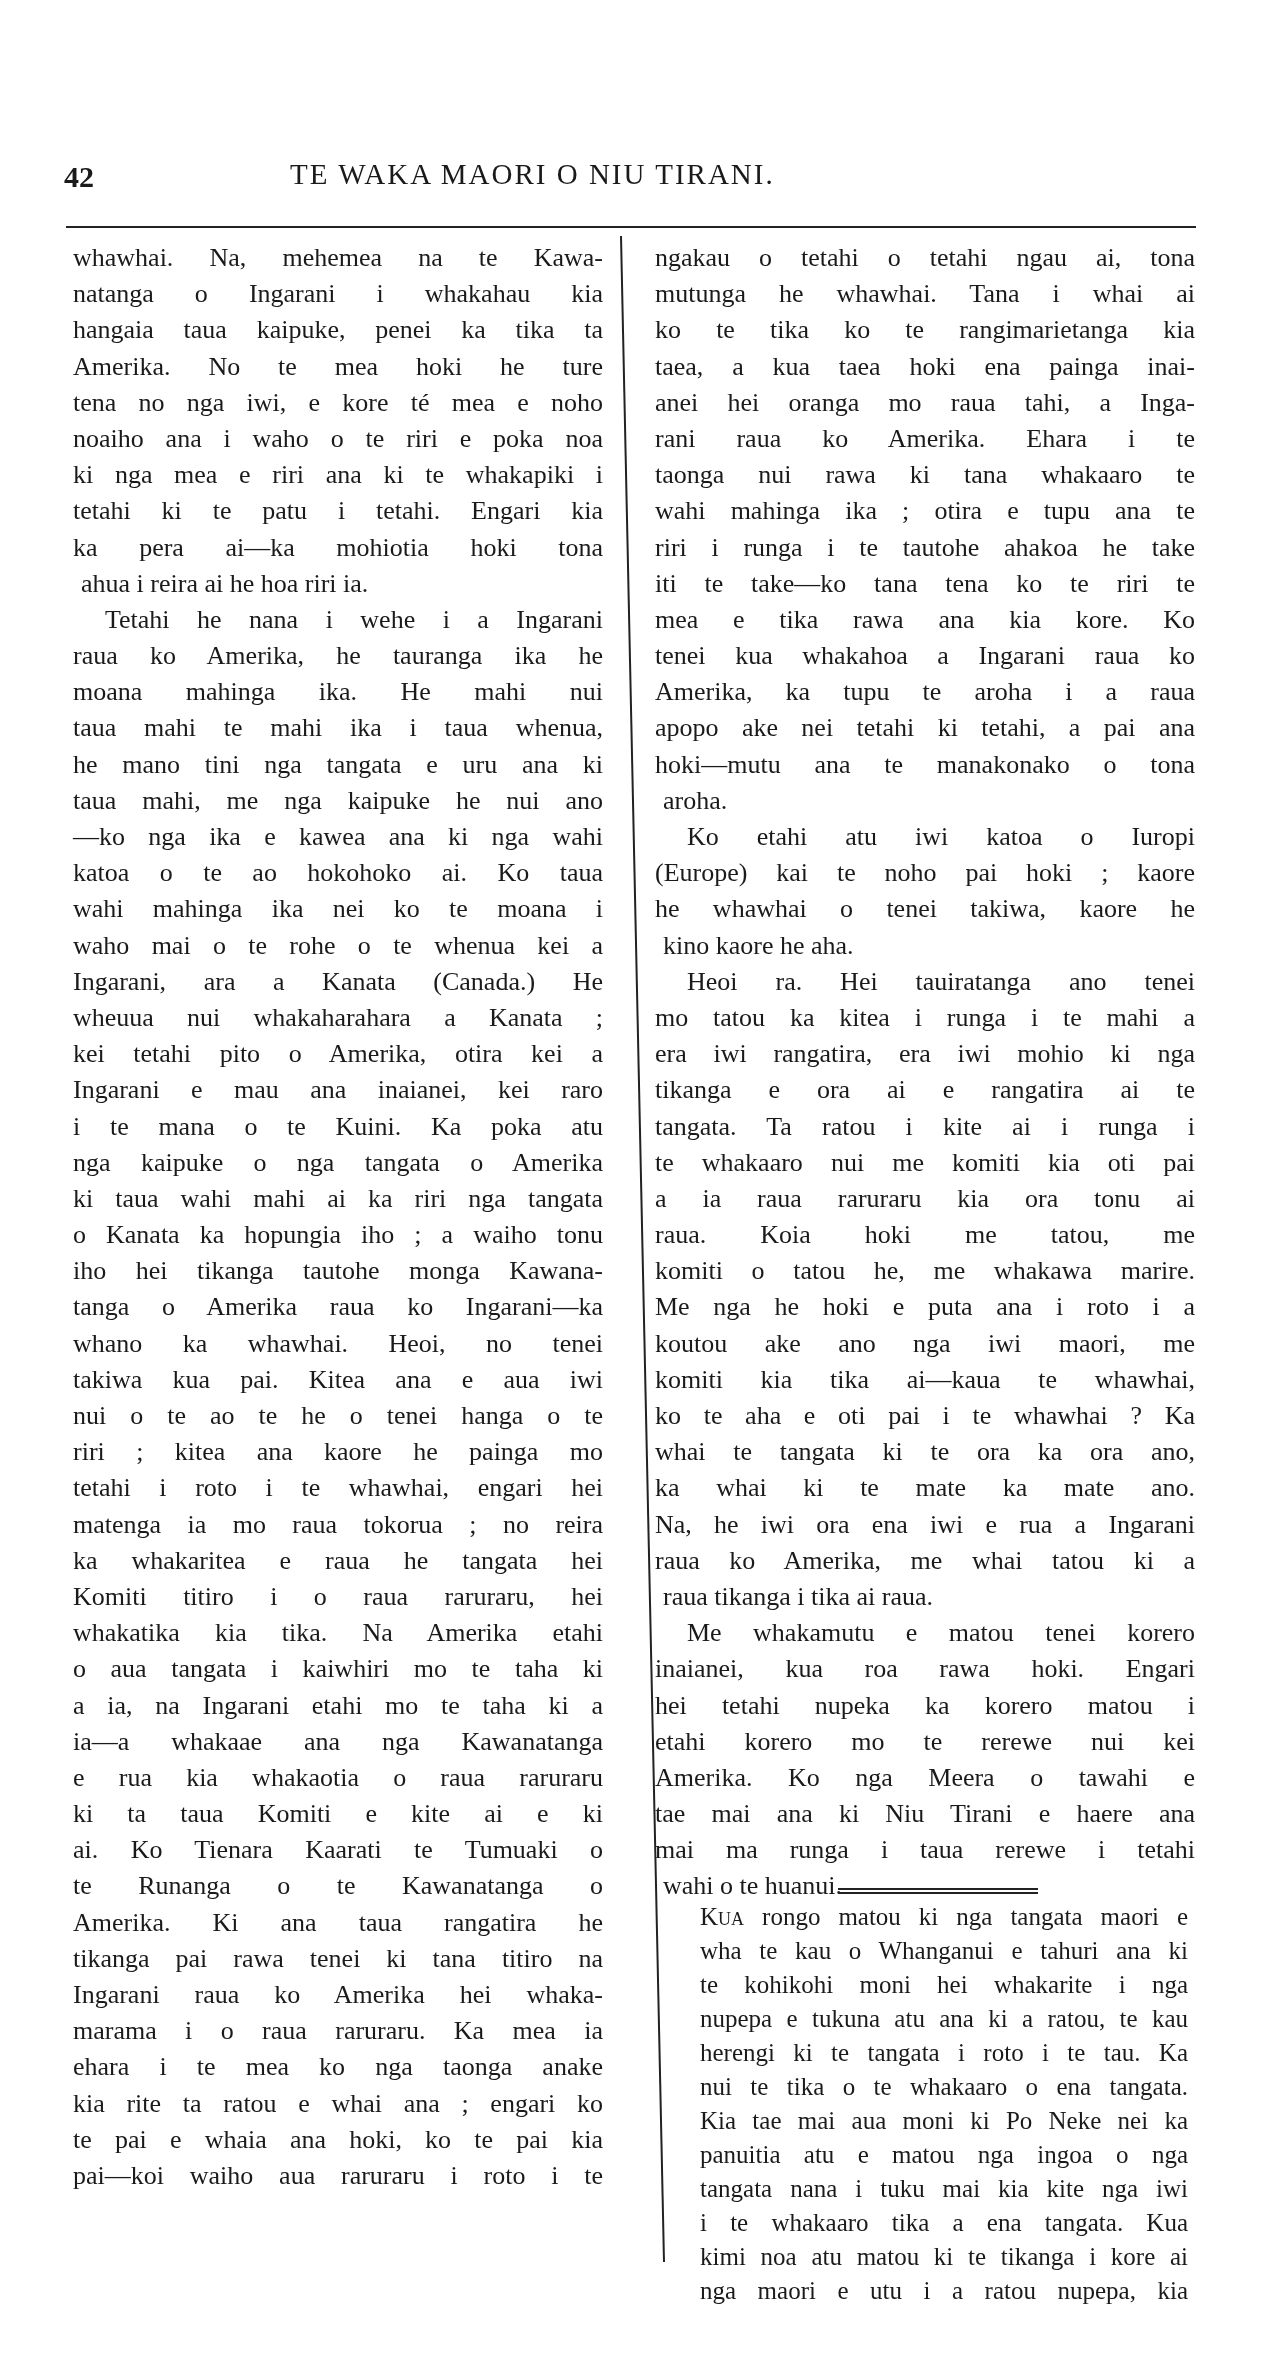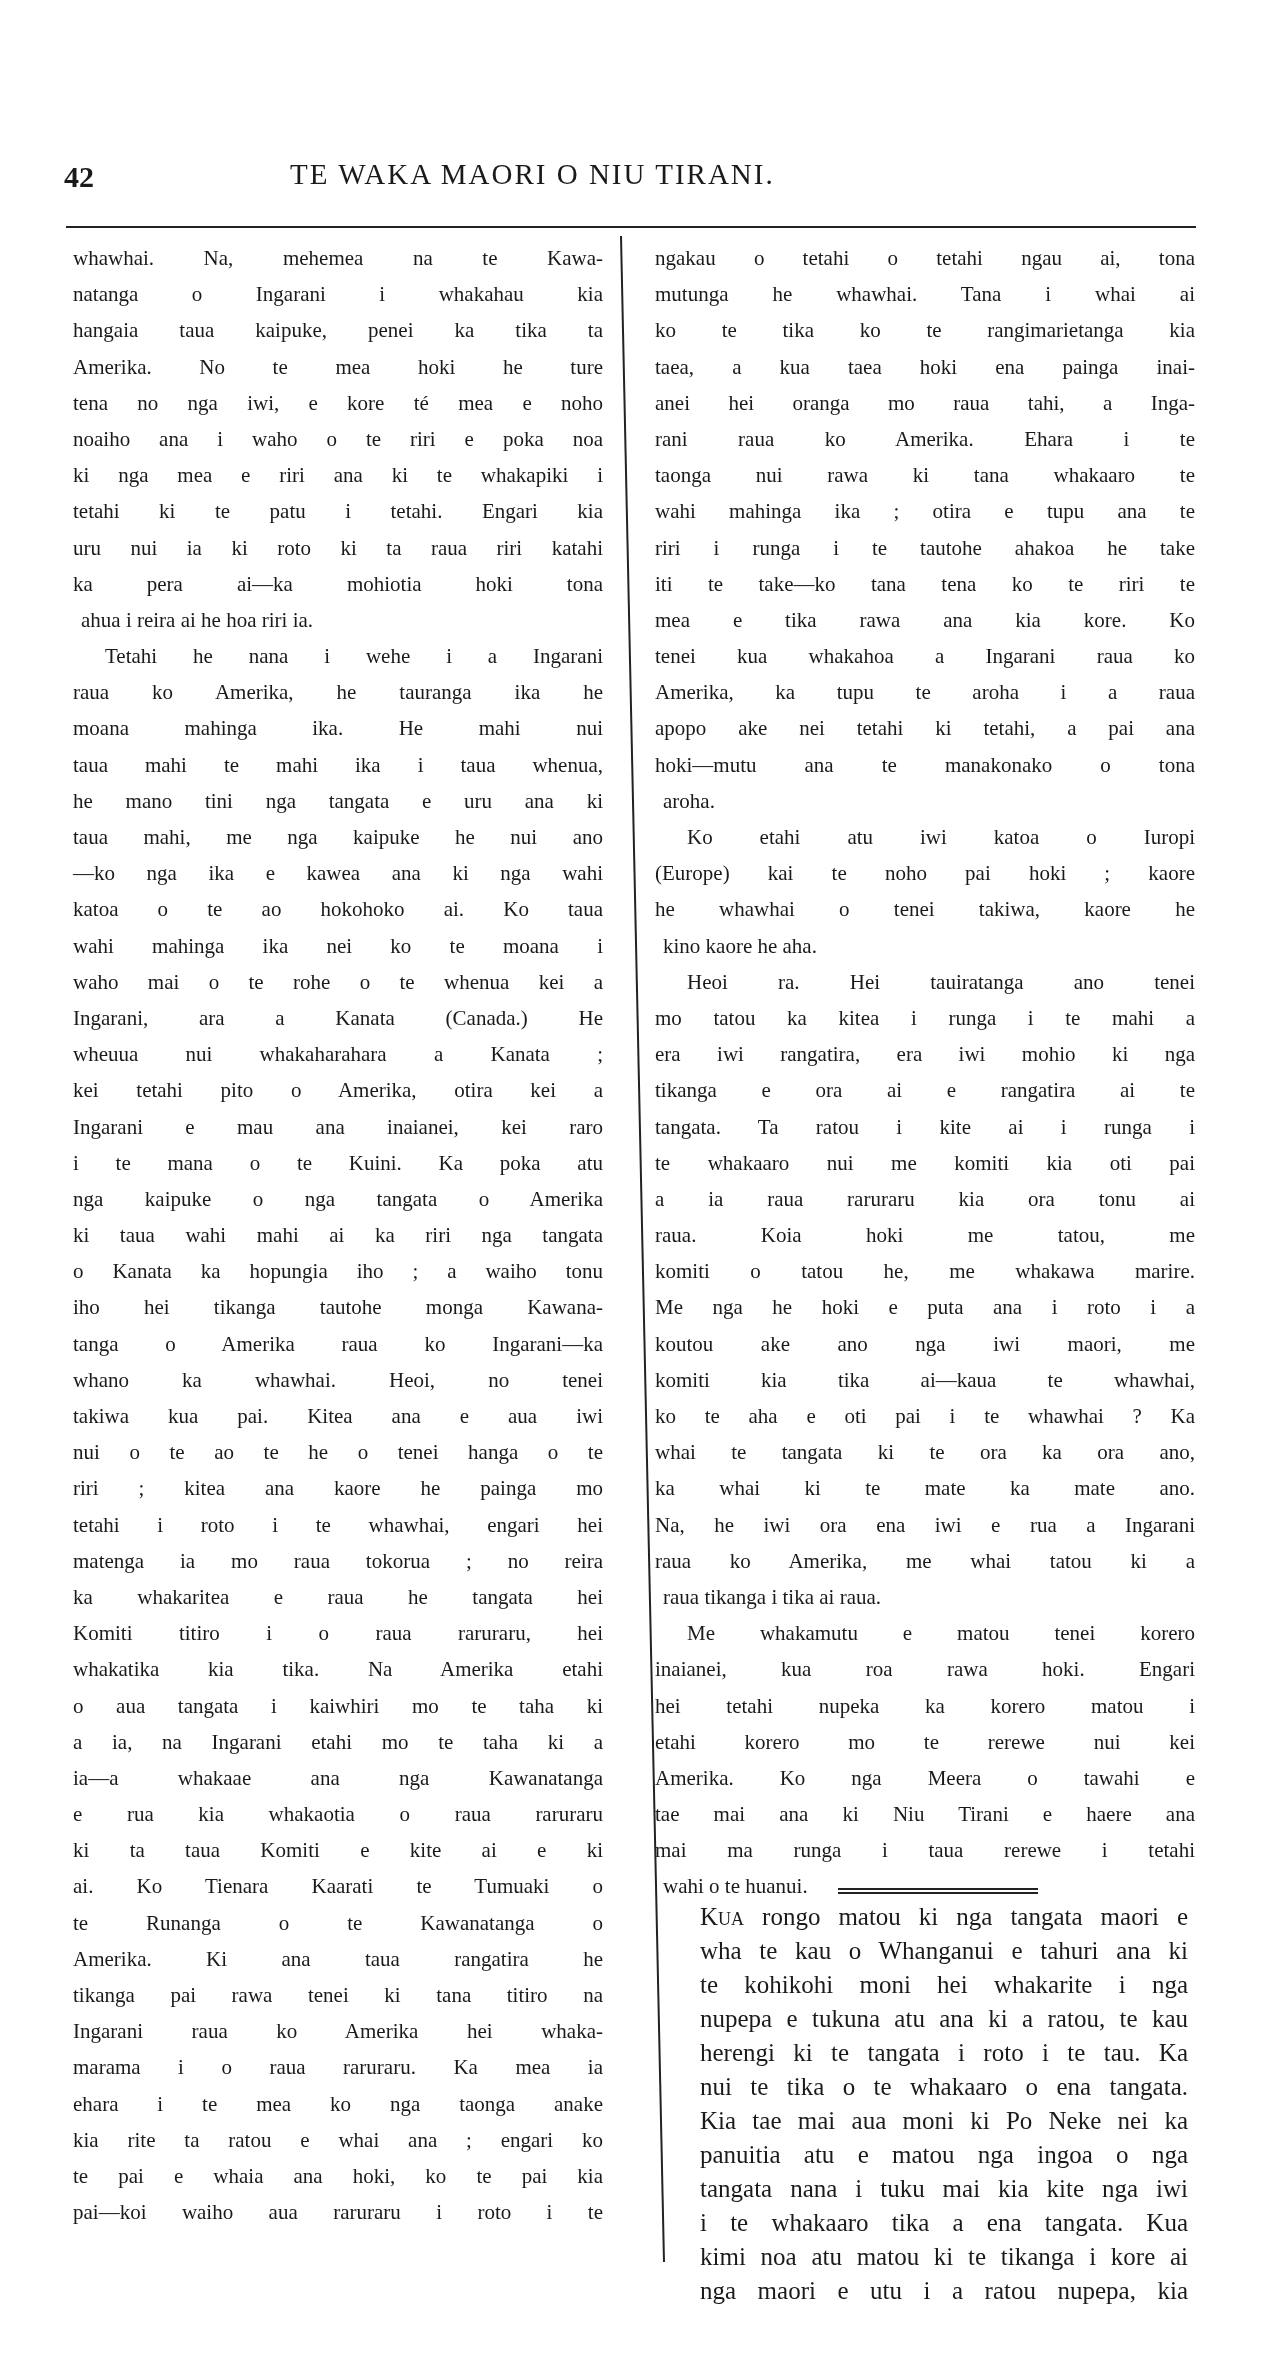--- a/index.html
+++ b/index.html
@@ -2,21 +2,21 @@
 <html><head>
 <meta charset="utf-8">
 <style>
   html, body { margin: 0; padding: 0; background: #ffffff; }
   body { width: 1280px; height: 2368px; position: relative; overflow: hidden;
          font-family: "Liberation Serif", "DejaVu Serif", serif; color: #1a1a1a; }
   .page-num { position: absolute; left: 64px; top: 160px; font-size: 30px; font-weight: bold; }
   .running-head { position: absolute; left: 290px; top: 158px; font-size: 29px; letter-spacing: 2px; }
   .head-rule { position: absolute; left: 66px; top: 226px; width: 1130px; height: 2px; background: #222; }
   .divider { position: absolute; left: 0; top: 0; width: 1280px; height: 2368px; pointer-events: none; }
-  .col { position: absolute; font-size: 21px; line-height: 36.2px; }
+  .col { position: absolute; font-size: 26px; line-height: 36.2px; }
   .col .line { display: block; white-space: nowrap; text-align: justify; text-align-last: justify; height: 36.2px; }
   .col .line.last { text-align-last: left; margin-left: 8px; }
   .col .line.indent { padding-left: 32px; }
   .col-left { left: 73px; top: 240px; width: 530px; }
   .col-right { left: 655px; top: 240px; width: 540px; }
   .notice-rule { position: absolute; left: 838px; top: 1888px; width: 200px; }
   .notice-rule div { height: 2px; background: #222; margin-bottom: 2px; }
   .notice { position: absolute; left: 688px; top: 1900px; width: 500px; font-size: 25px; line-height: 34px; }
   .notice .line { display: block; white-space: nowrap; text-align: justify; text-align-last: justify; height: 34px; margin-left: 12px; }
   .sc { font-variant: small-caps; }
@@ -35,21 +35,20 @@
 
   <div class="col col-left" id="leftCol">
       <span class="line">whawhai.  Na, mehemea na te Kawa-</span>
       <span class="line">natanga o Ingarani i whakahau kia</span>
       <span class="line">hangaia taua kaipuke, penei ka tika ta</span>
       <span class="line">Amerika.  No te mea hoki he ture</span>
       <span class="line">tena no nga iwi, e kore té mea e noho</span>
       <span class="line">noaiho ana i waho o te riri e poka noa</span>
       <span class="line">ki nga mea e riri ana ki te whakapiki i</span>
       <span class="line">tetahi ki te patu i tetahi.  Engari kia</span>
-      <span class="line">uru nui ia ki roto ki ta raua riri katahi</span>
       <span class="line">ka pera ai—ka mohiotia hoki tona</span>
       <span class="line last">ahua i reira ai he hoa riri ia.</span>
       <span class="line indent">Tetahi he nana i wehe i a Ingarani</span>
       <span class="line">raua ko Amerika, he tauranga ika he</span>
       <span class="line">moana mahinga ika.  He mahi nui</span>
       <span class="line">taua mahi te mahi ika i taua whenua,</span>
       <span class="line">he mano tini nga tangata e uru ana ki</span>
       <span class="line">taua mahi, me nga kaipuke he nui ano</span>
       <span class="line">—ko nga ika e kawea ana ki nga wahi</span>
       <span class="line">katoa o te ao hokohoko ai.  Ko taua</span>

